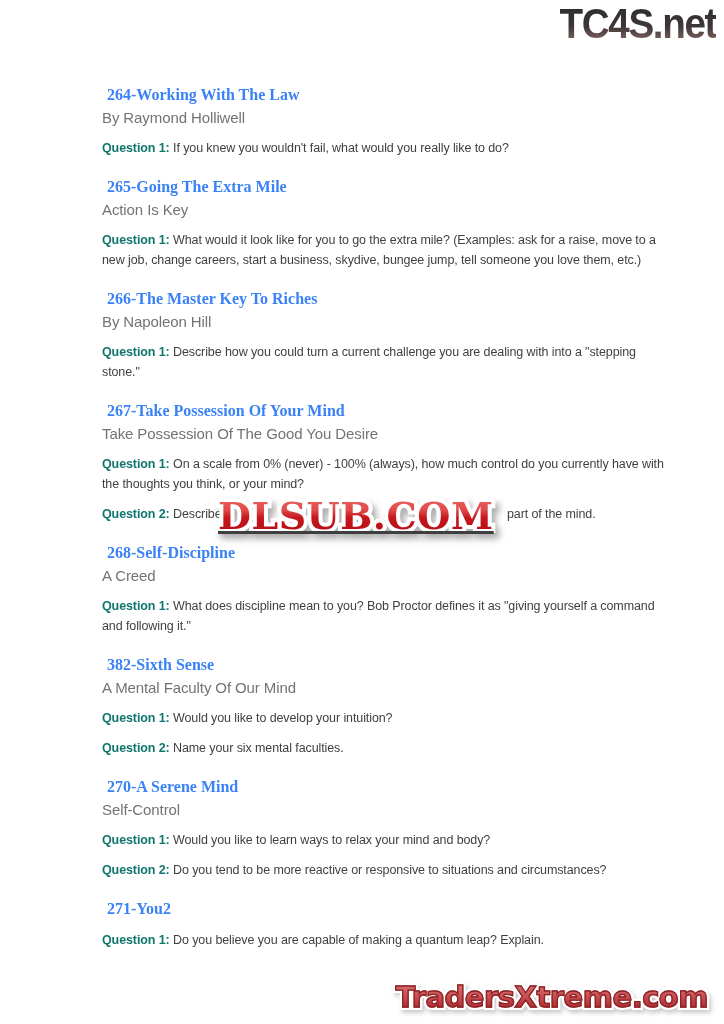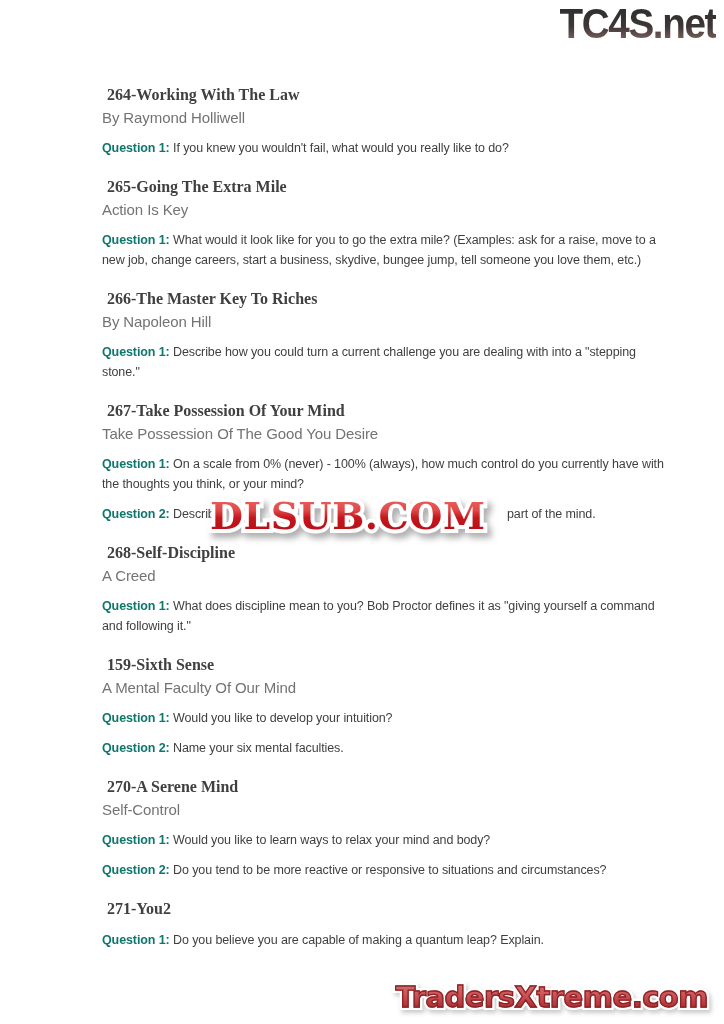--- a/index.html
+++ b/index.html
@@ -15,40 +15,41 @@
     font-size:42px;letter-spacing:-1.5px;
     background:linear-gradient(180deg,#2d2d2d 10%,#3e3637 55%,#7d625d 85%,#a8897f 100%);
     -webkit-background-clip:text;background-clip:text;color:transparent;
     transform:scaleX(.92);transform-origin:100% 50%;
   }
 
   
   .content{position:absolute;left:102px;right:50px;top:84px;}
   .sec-title{
     font-family:"Liberation Serif","DejaVu Serif",serif;font-weight:bold;
-    font-size:16px;line-height:22px;color:#404040;
+    font-size:16px;line-height:22px;color:#3b82f6;
     margin:18px 0 2px 0;padding-left:5px;
   }
   .doc-section:first-child .sec-title{margin-top:0;}
   .sec-subtitle{
     margin:0;font-size:15px;line-height:20px;color:#737373;letter-spacing:-0.1px;
   }
   .question{
     position:relative;margin:10px 0 0 0;
     font-size:12.5px;line-height:20px;color:#3f3f3f;letter-spacing:-0.1px;
   }
   .q-label{font-weight:bold;color:#0f766e;}
   .q-gap{display:inline-block;width:282px;height:1px;}
 
   
   .watermark{
-    position:absolute;left:108px;top:-9px;z-index:5;
+    position:absolute;left:116px;top:-9px;z-index:5;
     font-family:"DejaVu Serif","Liberation Serif",serif;font-weight:bold;
     font-size:38px;line-height:42px;letter-spacing:0.5px;white-space:nowrap;
     filter:drop-shadow(4px 5px 3px rgba(110,110,110,0.55));
+    text-decoration:underline;
   }
   .watermark::before{
     content:attr(data-text);position:absolute;left:0;top:0;
     color:#ffffff;-webkit-text-stroke:8px #ffffff;z-index:0;
   }
   .wm-fill{
     position:relative;z-index:1;
     background:linear-gradient(180deg,#ef6b66 0%,#e04a4a 38%,#c5161d 55%,#b00d13 100%);
     -webkit-background-clip:text;background-clip:text;color:transparent;
   }
@@ -110,21 +111,21 @@
         <p class="question"><b class="q-label">Question 2:</b><span> Describe </span><span class="q-gap"></span><span>part of the mind.</span><span class="watermark" data-text="DLSUB.COM"><span class="wm-fill">DLSUB.COM</span></span></p>
       </section>
 
   <section class="doc-section">
     <h2 class="sec-title">268-Self-Discipline</h2>
     <p class="sec-subtitle">A Creed</p>
   <p class="question"><b class="q-label">Question 1:</b><span> What does discipline mean to you? Bob Proctor defines it as "giving yourself a command and following it."</span></p>
       </section>
 
   <section class="doc-section">
-    <h2 class="sec-title">159-Sixth Sense</h2>
+    <h2 class="sec-title">382-Sixth Sense</h2>
     <p class="sec-subtitle">A Mental Faculty Of Our Mind</p>
   <p class="question"><b class="q-label">Question 1:</b><span> Would you like to develop your intuition?</span></p>
         <p class="question"><b class="q-label">Question 2:</b><span> Name your six mental faculties.</span></p>
       </section>
 
   <section class="doc-section">
     <h2 class="sec-title">270-A Serene Mind</h2>
     <p class="sec-subtitle">Self-Control</p>
   <p class="question"><b class="q-label">Question 1:</b><span> Would you like to learn ways to relax your mind and body?</span></p>
         <p class="question"><b class="q-label">Question 2:</b><span> Do you tend to be more reactive or responsive to situations and circumstances?</span></p>

